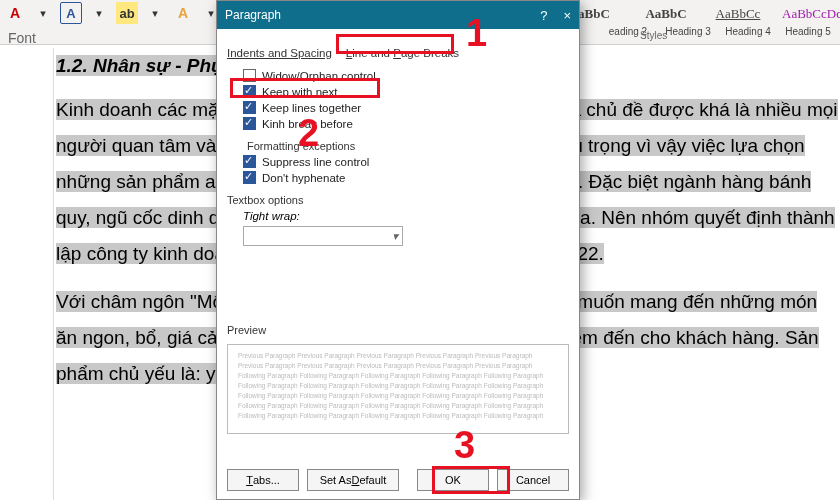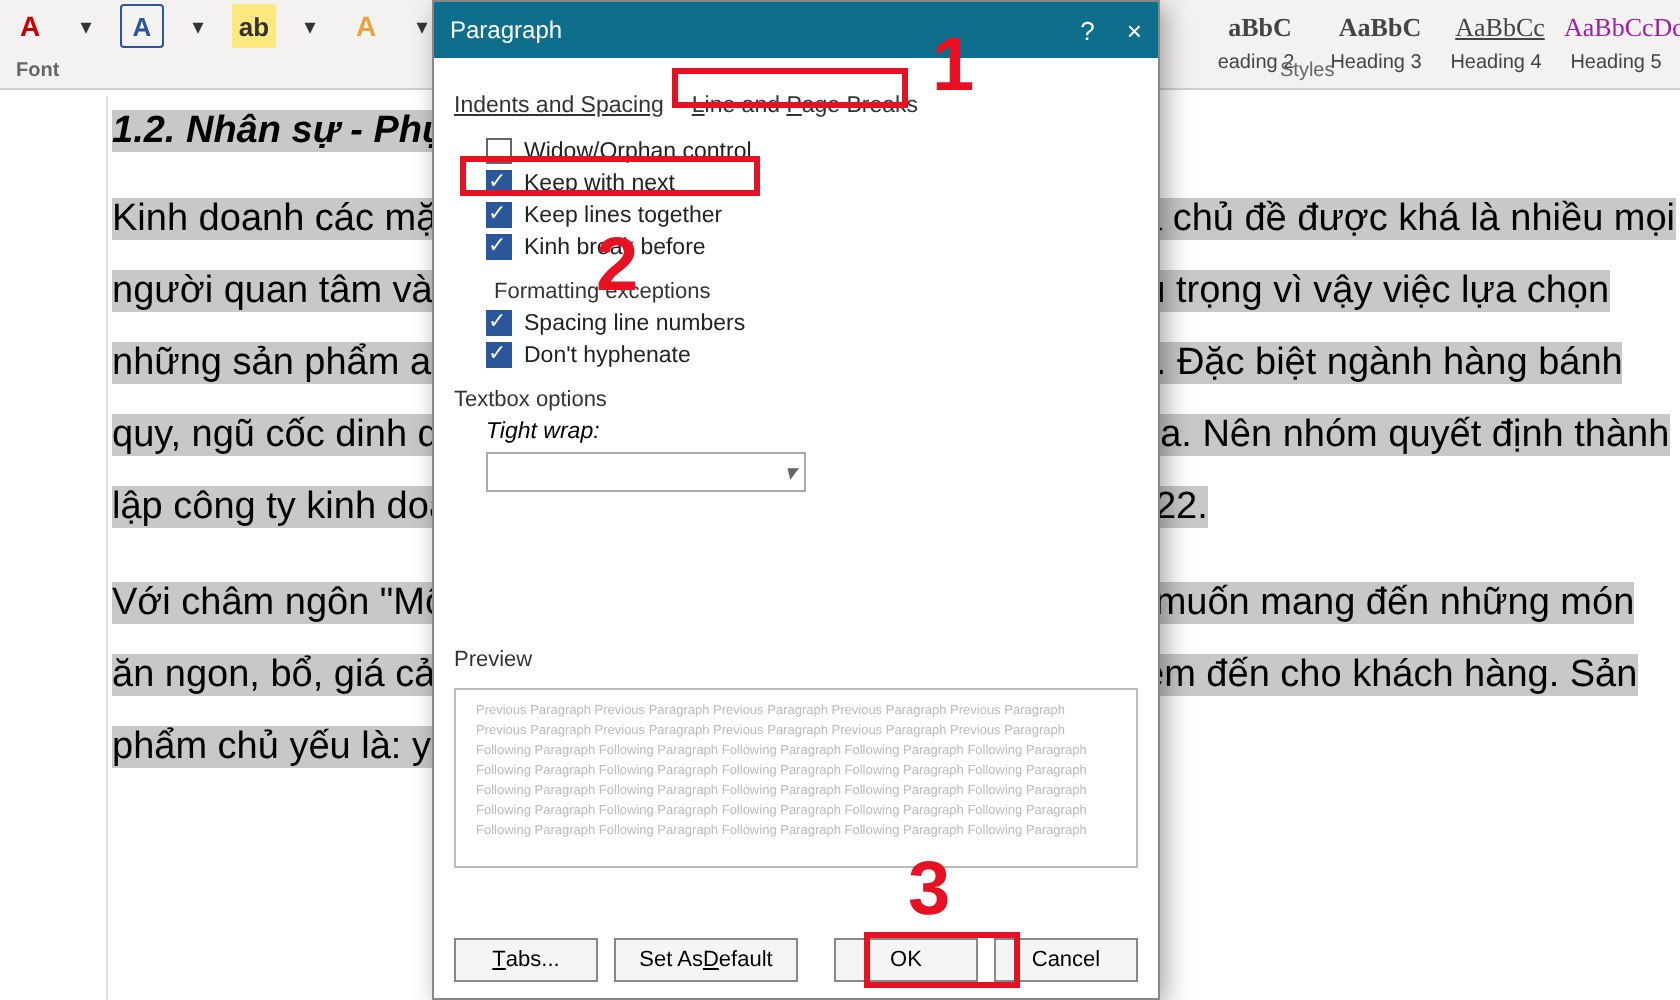--- a/index.html
+++ b/index.html
@@ -8,24 +8,24 @@
   
   .ribbon { position: absolute; top: 0; left: 0; right: 0; height: 45px; background: #f3f2f1; border-bottom: 1px solid #d0d0d0; }
   .ribbon-left { position: absolute; left: 4px; top: 2px; display: flex; align-items: center; gap: 6px; }
   .rbtn { width: 22px; height: 22px; display: inline-flex; align-items: center; justify-content: center; color: #333; }
   .rbtn.red-a { color: #c00; font-weight: bold; font-size: 14px; }
   .rbtn.blue-a { color: #2b579a; border:1px solid #2b579a; font-size:13px; font-weight:bold; border-radius:2px;}
   .rbtn.yellow { background: #ffe97f; color:#333; font-weight:bold; font-size:13px; padding:0 2px;}
   .rbtn.orange-a { color:#e8a33d; font-weight:bold; font-size:14px;}
   .rbtn.redline { position:relative; font-weight:bold; font-size:14px; color:#333;}
   .rbtn.redline::after{content:"";position:absolute;left:2px;right:2px;bottom:1px;height:3px;background:#d13438;}
-  .group-label { position:absolute; left: 8px; top: 30px; color:#666; font-size:10px;font-weight:bold; }
+  .group-label { position:absolute; left: 8px; top: 30px; color:#666; font-size:14px; }
   .group-label2 { position:absolute; left: 640px; top: 30px; color:#666; font-size:10px; }
 
-  .styles-strip { position:absolute; right:2px; top:0; height:28px; display:flex; gap:4px; align-items:center; }
+  .styles-strip { position:absolute; right:2px; top:0; height:28px; display:flex; gap:16px; align-items:center; }
   .style-box { width:56px; height:26px; text-align:center; display:flex; flex-direction:column; justify-content:center; font-size:10px; color:#444; }
   .style-box .samp { font-size:13px; font-family: "Times New Roman", serif; }
   .style-box .samp.bold { font-weight:bold; }
   .style-box .samp.under { text-decoration: underline; }
   .style-box .samp.blue { color:#a21caf; font-family:"Segoe UI";}
   .style-labels { position:absolute; right:4px; top:26px; display:flex; gap:4px;}
   .style-lab { width:56px; text-align:center; font-size:10px; color:#444;}
 
   
   .doc { position:absolute; top:48px; left:56px; right:2px; bottom:0; background:#fff; font-family:"Times New Roman", serif; font-size:19px; line-height:36px; color:#000; }
@@ -138,21 +138,21 @@
       <span><span>Keep lines to</span><span class="u">g</span><span>ether</span></span>
     </div>
     <div class="chk-row">
       <span class="chk filled"></span>
       <span><span>Kinh break </span><span class="u">b</span><span>efore</span></span>
     </div>
 
     <div class="section-lbl" style="margin-top:10px;margin-left:20px;">Formatting exceptions</div>
     <div class="chk-row">
       <span class="chk filled"></span>
-      <span>Spacing line numbers</span>
+      <span>Suppress line control</span>
     </div>
     <div class="chk-row">
       <span class="chk filled"></span>
       <span>Don't hyphenate</span>
     </div>
 
     <div class="section-lbl" style="margin-top:10px;">Textbox options</div>
     <div class="tight">
       <span>Tight wrap:</span>
     </div>

